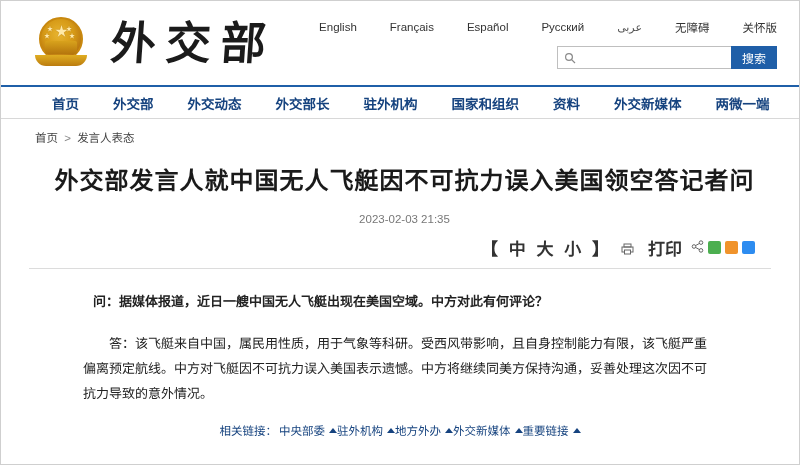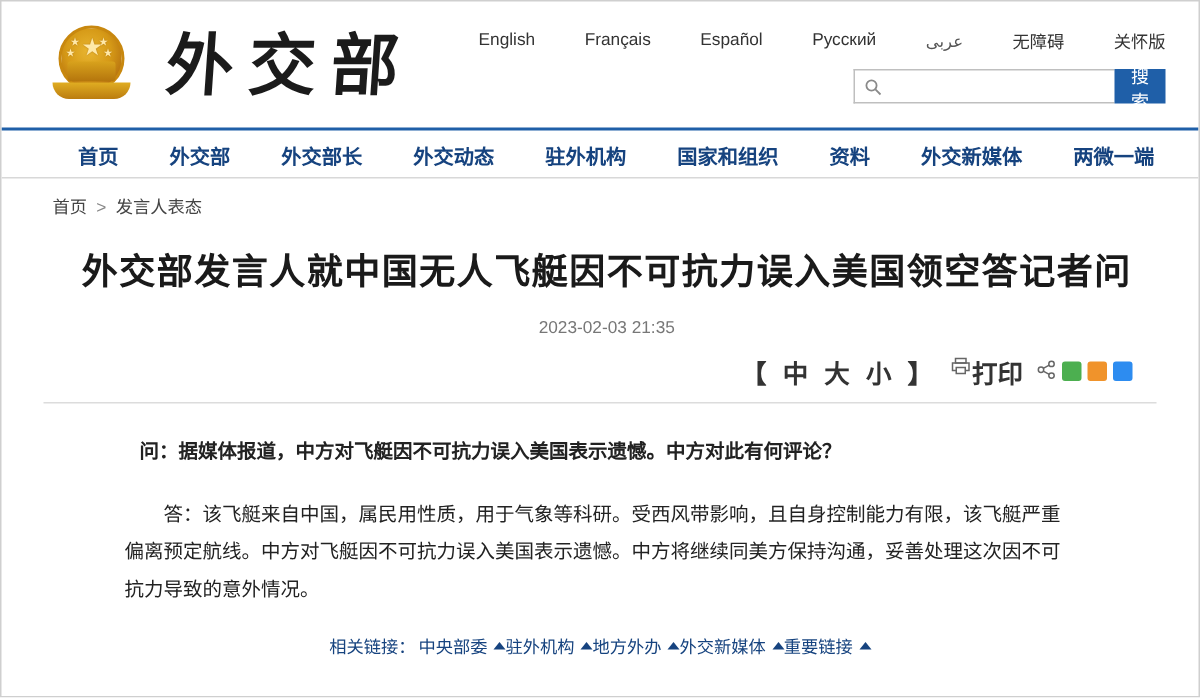--- a/index.html
+++ b/index.html
@@ -115,21 +115,21 @@
   .search-box input {
     border: none;
     outline: none;
     font-size: 11px;
     width: 100%;
     margin-left: 4px;
     font-family: "Liberation Sans", sans-serif;
     color: #333;
   }
   .search-btn {
-    width: 34px;
+    width: 46px;
     background: #1f5fa8;
     color: #fff;
     font-size: 12px;
     display: flex;
     align-items: center;
     justify-content: center;
     border: none;
     cursor: pointer;
     font-family: "Liberation Sans", sans-serif;
   }
@@ -189,22 +189,22 @@
     gap: 9px;
     padding: 10px 44px 8px 0;
     font-size: 17px;
     color: #333;
     font-weight: bold;
   }
   .font-size-group { color: #333; }
   .font-size-group span { margin: 0 3px; cursor: pointer; }
   .print-link {
     display: inline-flex;
-    align-items: flex-start;
-    gap: 1px;
+    align-items: flex-end;
+    gap: 14px;
     color: #333;
     cursor: pointer;
   }
   .share-icons { display: inline-flex; align-items: center; gap: 4px; }
   .share-sq {
     width: 13px; height: 13px;
     border-radius: 2px;
     display: inline-block;
   }
   .sq-green { background: #4caf50; }
@@ -303,22 +303,22 @@
         </span>
         <input type="text" placeholder="" style="">
       </div>
       <button class="search-btn">搜索</button>
     </div>
   </div>
 
   <div class="nav">
     <div class="nav-item">首页</div>
     <div class="nav-item">外交部</div>
+    <div class="nav-item">外交动态</div>
     <div class="nav-item">外交部长</div>
-    <div class="nav-item">外交动态</div>
     <div class="nav-item">驻外机构</div>
     <div class="nav-item">国家和组织</div>
     <div class="nav-item">资料</div>
     <div class="nav-item">外交新媒体</div>
     <div class="nav-item">两微一端</div>
   </div>
 
   <div class="breadcrumb">
     <a>首页</a>
     <span class="sep">&gt;</span>
@@ -360,21 +360,21 @@
       </span>
       <span class="share-sq sq-green"></span>
       <span class="share-sq sq-orange"></span>
       <span class="share-sq sq-blue"></span>
     </span>
   </div>
 
   <div class="divider"></div>
 
   <div class="article-body">
-    <p class="q-para">问：据媒体报道，中方对飞艇因不可抗力误入美国表示遗憾。中方对此有何评论？</p>
+    <p class="q-para">问：据媒体报道，近日一艘中国无人飞艇出现在美国空域。中方对此有何评论？</p>
     <p class="a-para">答：该飞艇来自中国，属民用性质，用于气象等科研。受西风带影响，且自身控制能力有限，该飞艇严重偏离预定航线。中方对飞艇因不可抗力误入美国表示遗憾。中方将继续同美方保持沟通，妥善处理这次因不可抗力导致的意外情况。</p>
   </div>
 
   <div class="footer-links">
     <span class="label">相关链接：</span>
     <span class="fl-item">
       <span>中央部委</span>
       <span class="caret-up"></span>
     </span>
     <span class="fl-item">

